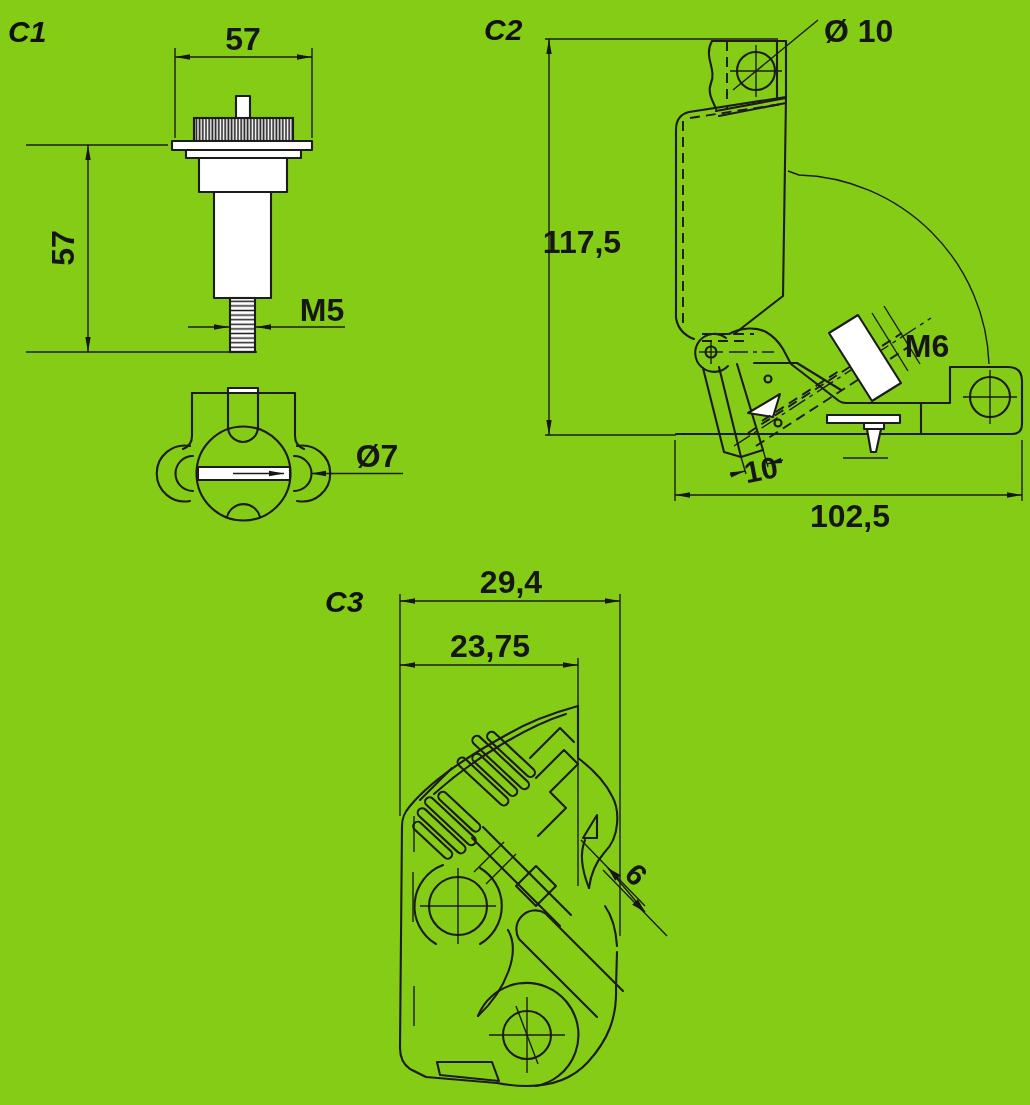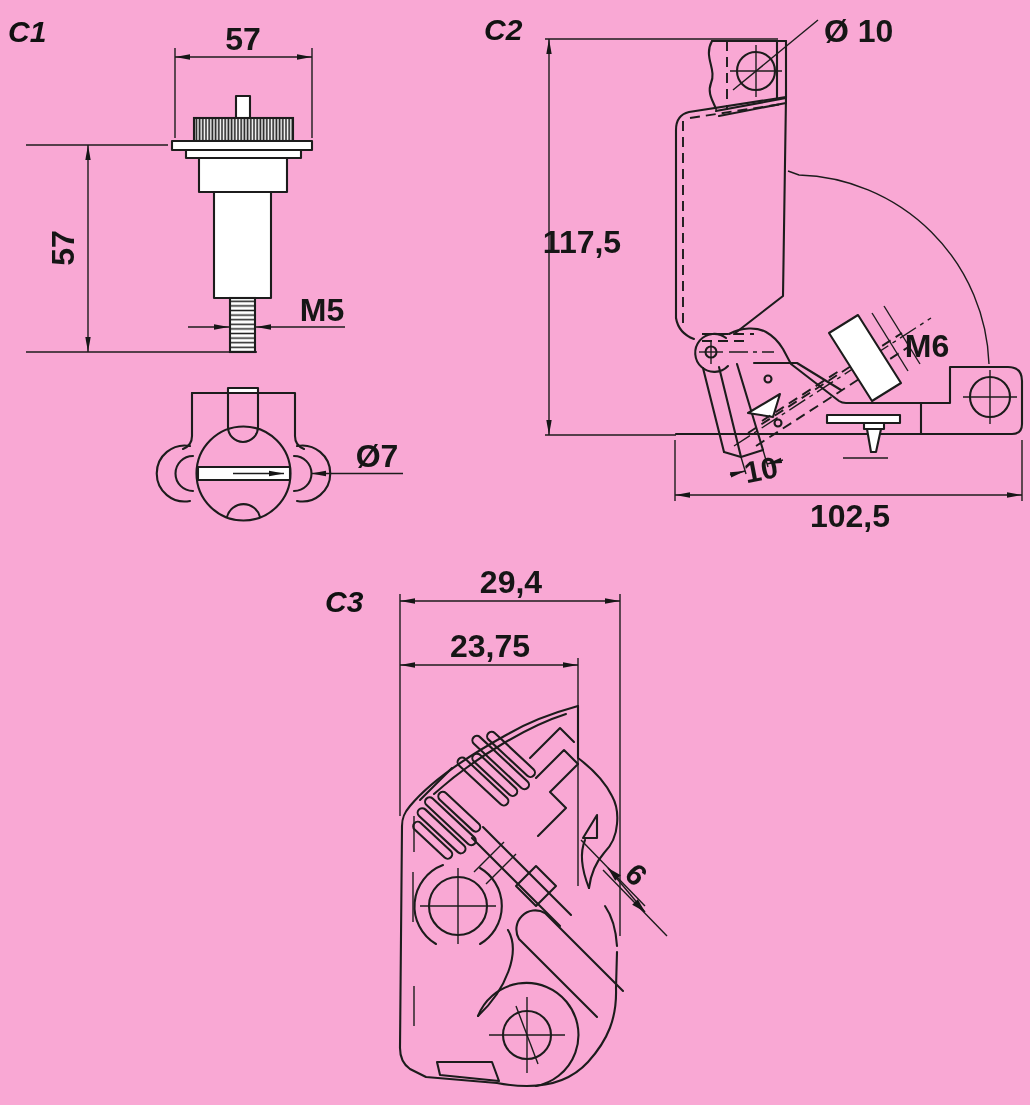--- a/index.html
+++ b/index.html
@@ -1,16 +1,16 @@
 <!DOCTYPE html>
 <html><head>
 <meta charset="utf-8">
 <style>
   html,body{margin:0;padding:0;background:#fff;}
-  .canvas{position:relative;width:1030px;height:1105px;background:#f9a8d4;overflow:hidden;}
+  .canvas{position:relative;width:1030px;height:1105px;background:#84cc16;overflow:hidden;}
   svg{position:absolute;inset:0;}
   .dim{font:700 32px "Liberation Sans",sans-serif;fill:#161616;}
   .dim-sm{font:700 30px "Liberation Sans",sans-serif;fill:#161616;}
   .vlabel{font:italic 700 30px "Liberation Sans",sans-serif;fill:#111;}
   .ln{stroke:#1c1c1c;stroke-width:2.1;fill:none;stroke-linecap:round;stroke-linejoin:round;}
   .lnf{stroke:#1c1c1c;stroke-width:2.1;fill:#ffffff;stroke-linejoin:round;}
   .thin{stroke:#1c1c1c;stroke-width:1.4;fill:none;stroke-linecap:butt;}
   .dash{stroke:#1c1c1c;stroke-width:1.9;fill:none;stroke-dasharray:10 6;}
   .cdash{stroke:#1c1c1c;stroke-width:1.4;fill:none;stroke-dasharray:19 5 4 5;}
   .arr{fill:#161616;stroke:none;}

